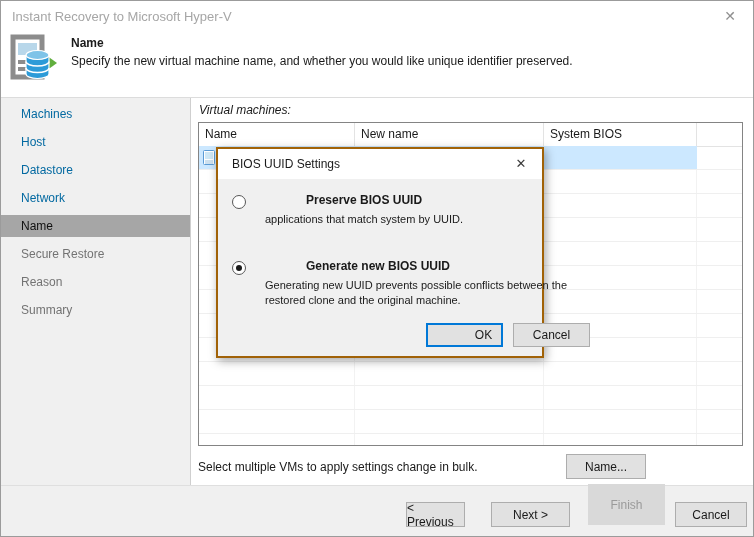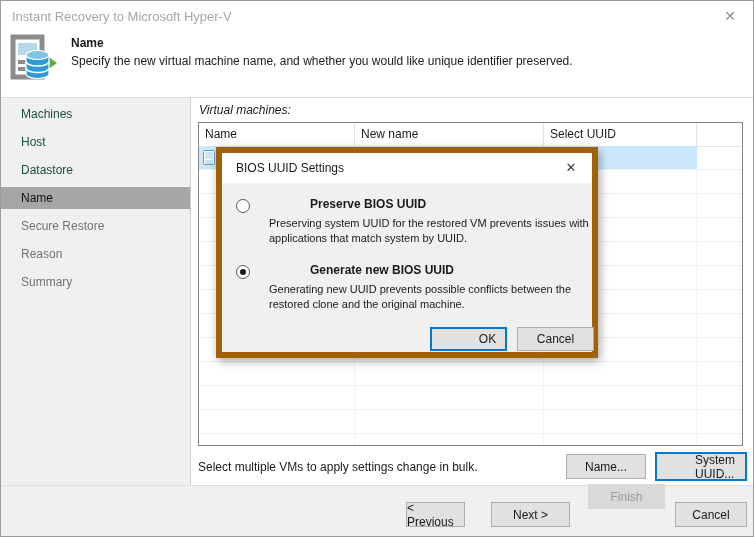--- a/index.html
+++ b/index.html
@@ -14,21 +14,21 @@
     line-height:20px;font-size:14px;color:#8f8f8f;cursor:default;}
   
   .hdr-icon{position:absolute;left:8px;top:33px;}
   .hdr-title{position:absolute;left:70px;top:35px;font-weight:bold;}
   .hdr-desc{position:absolute;left:70px;top:53px;}
   .hdr-sep{position:absolute;left:0;top:96px;width:100%;height:1px;background:#dcdcdc;}
   
   .sidebar{position:absolute;left:0;top:97px;width:190px;height:387px;background:#f0f0f0;
     border-right:1px solid #cfcfcf;box-sizing:border-box;}
   .side-item{height:22px;line-height:22px;padding-left:20px;margin:5px 0 6px;}
-  .side-item.s-done{color:#14532d;}
+  .side-item.s-done{color:#0369a1;}
   .side-item.s-current{background:var(--sidebar_selected);color:#101010;}
   .side-item.s-upcoming{color:#737373;}
   
   .vm-label{position:absolute;left:198px;top:102px;font-style:italic;}
   .vmtable{position:absolute;left:197px;top:121px;width:545px;height:324px;box-sizing:border-box;
     background:#fff;border:1px solid #848484;}
   .thead{display:flex;height:23px;line-height:23px;border-bottom:1px solid #e3e3e3;}
   .thcell{box-sizing:border-box;padding-left:6px;border-right:1px solid #e3e3e3;overflow:hidden;white-space:nowrap;}
   .thcell.c1{width:156px;} .thcell.c2{width:189px;} .thcell.c3{width:153px;}
   .thcell.c4{flex:1;border-right:none;}
@@ -45,25 +45,25 @@
     display:flex;align-items:center;justify-content:center;cursor:default;}
   .btn.focused{border:2px solid var(--accent);padding-left:38px;}
   .btn.disabled{background:#d9d9d9;border-color:#d9d9d9;color:#9a9a9a;}
   .btn-name{left:565px;top:453px;width:80px;height:25px;}
   .btn-uuid{left:654px;top:451px;width:92px;height:29px;}
   
   .footer{position:absolute;left:0;top:484px;width:100%;height:53px;background:#f0f0f0;
     border-top:1px solid #dfdfdf;box-sizing:border-box;}
   .btn-prev{left:405px;top:501px;width:59px;height:25px;}
   .btn-next{left:490px;top:501px;width:79px;height:25px;}
-  .btn-finish{left:587px;top:483px;width:77px;height:25px;}
+  .btn-finish{left:587px;top:483px;width:77px;height:41px;}
   .btn-wcancel{left:674px;top:501px;width:72px;height:25px;}
   
-  .dialog{position:absolute;left:215px;top:146px;width:382px;height:211px;box-sizing:border-box;
-    background:#f0f0f0;border:6px solid #a16207;box-shadow:2px 3px 9px rgba(0,0,0,.35);z-index:10;}
+  .dialog{position:absolute;left:215px;top:146px;width:328px;height:211px;box-sizing:border-box;
+    background:#f0f0f0;border:2px solid #a16207;box-shadow:2px 3px 9px rgba(0,0,0,.35);z-index:10;}
   .dlg-titlebar{position:relative;height:30px;background:#fff;}
   .dlg-title{position:absolute;left:14px;top:0;line-height:30px;}
   .dlg-close{position:absolute;right:8px;top:4px;width:26px;height:22px;text-align:center;
     line-height:22px;font-size:13px;color:#3c3c3c;cursor:default;}
   .opt{position:absolute;left:14px;right:10px;}
   .opt.o1{top:44px;} .opt.o2{top:110px;}
   .radio{position:absolute;left:0;top:2px;width:12px;height:12px;border:1px solid #575757;
     border-radius:50%;background:#fff;}
   .opt.on .radio::after{content:"";position:absolute;left:3px;top:3px;width:6px;height:6px;
     border-radius:50%;background:#1a1a1a;}
@@ -93,33 +93,34 @@
     <path d="M17 34 a11.5 4.5 0 0 0 23 0" fill="none" stroke="#fff" stroke-width="1.5"></path>
   </svg>
   <div class="hdr-title">Name</div>
   <div class="hdr-desc">Specify the new virtual machine name, and whether you would like unique identifier preserved.</div>
   <div class="hdr-sep"></div>
 
   <div class="sidebar">
     <div class="side-item s-done">Machines</div>
     <div class="side-item s-done">Host</div>
     <div class="side-item s-done">Datastore</div>
+    <div class="side-item s-done">Network</div>
     <div class="side-item s-current">Name</div>
     <div class="side-item s-upcoming">Secure Restore</div>
     <div class="side-item s-upcoming">Reason</div>
     <div class="side-item s-upcoming">Summary</div>
   </div>
 
   <div class="vm-label">Virtual machines:</div>
 
   <div class="vmtable">
     <div class="thead">
       <div class="thcell c1">Name</div>
       <div class="thcell c2">New name</div>
-      <div class="thcell c3">Select UUID</div>
+      <div class="thcell c3">System BIOS</div>
       <div class="thcell c4"></div>
     </div>
     <div class="tbody">
       <div class="vline v1"></div>
       <div class="vline v2"></div>
       <div class="vline v3"></div>
     <div class="trow">
           <span class="selbg"></span>
           <svg class="vmicon" viewBox="0 0 12 15">
             <rect x="0.5" y="0.5" width="11" height="14" rx="1" fill="#ffffff" stroke="#5b9bd5"></rect>
@@ -137,39 +138,37 @@
         <div class="trow"></div>
         <div class="trow"></div>
         <div class="trow"></div>
         <div class="trow"></div>
         <div class="trow"></div>
       </div>
   </div>
 
   <div class="bulk-hint">Select multiple VMs to apply settings change in bulk.</div>
   <div class="btn btn-name">Name...</div>
-  <div class="btn btn-uuid focused">System UUID...</div>
 
   <div class="footer"></div>
   <div class="btn btn-prev">&lt; Previous</div>
   <div class="btn btn-next">Next &gt;</div>
   <div class="btn btn-finish disabled">Finish</div>
   <div class="btn btn-wcancel">Cancel</div>
 
   <div class="dialog">
     <div class="dlg-titlebar">
       <div class="dlg-title">BIOS UUID Settings</div>
       <div class="dlg-close">✕</div>
     </div>
 
     <div class="opt o1">
       <span class="radio"></span>
       <span class="optlabel">Preserve BIOS UUID</span>
       <span class="optdesc">
-        <span class="dline">Preserving system UUID for the restored VM prevents issues with</span>
         <span class="dline">applications that match system by UUID.</span>
       </span>
     </div>
 
     <div class="opt o2 on">
       <span class="radio"></span>
       <span class="optlabel">Generate new BIOS UUID</span>
       <span class="optdesc">
         <span class="dline">Generating new UUID prevents possible conflicts between the</span>
         <span class="dline">restored clone and the original machine.</span>

